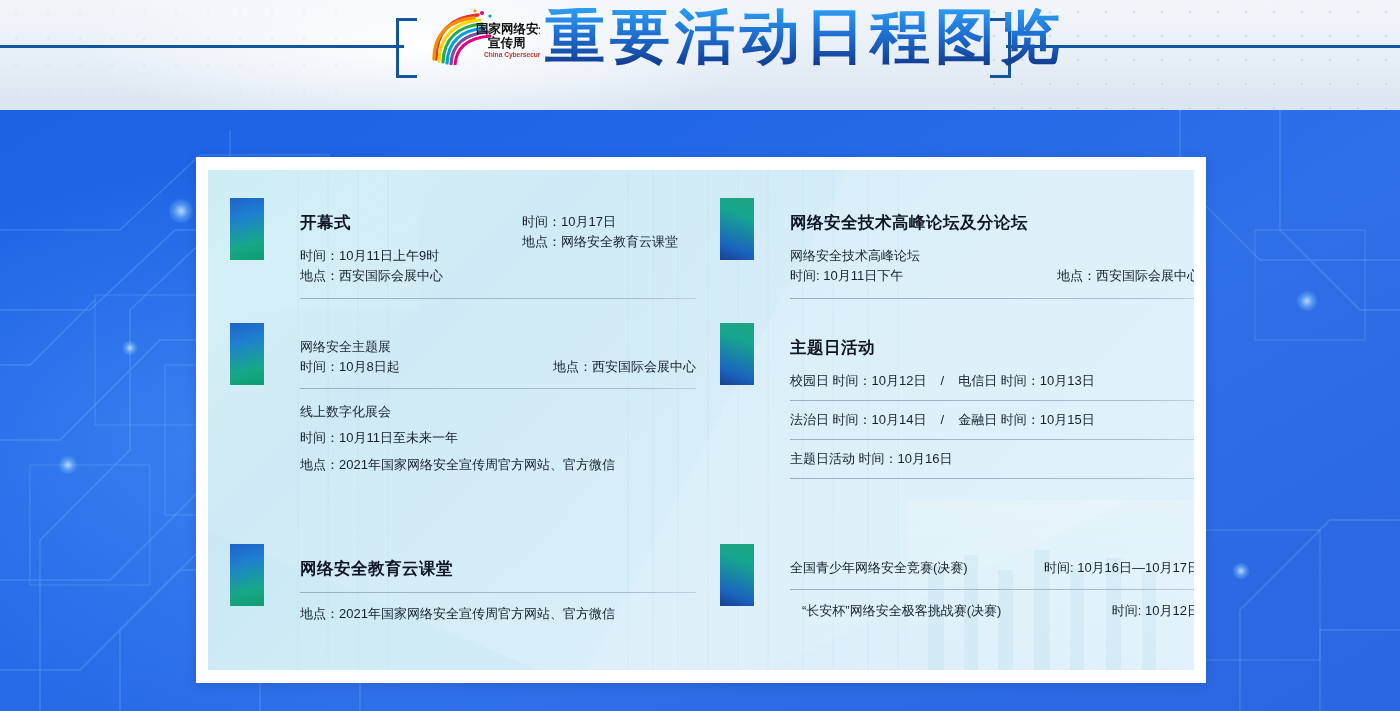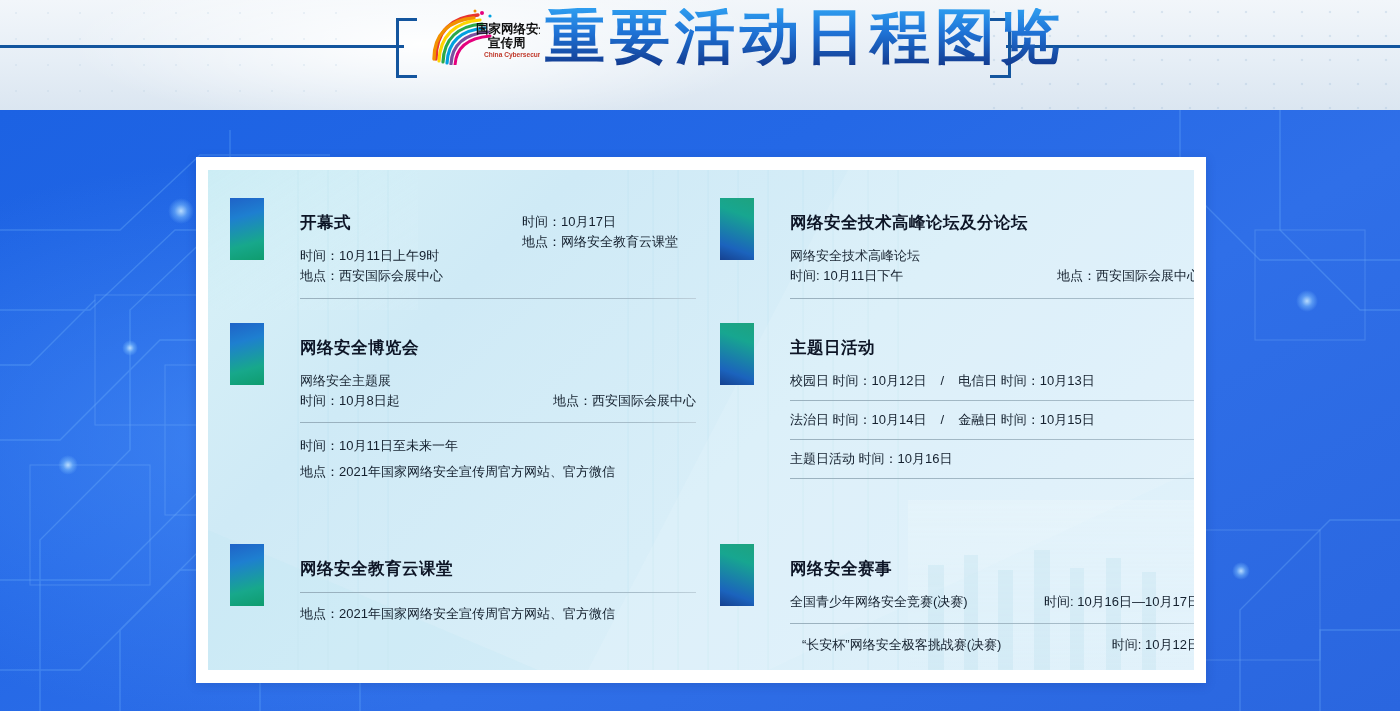--- a/index.html
+++ b/index.html
@@ -235,30 +235,30 @@
               <span class="ln">时间: 10月11日下午</span>
               <span class="ln">地点：西安国际会展中心</span>
             </div>
             <div class="hr" style="width:410px;margin-top:12px;"></div>
           </div>
         </div>
 
         <div class="sec" style="left:22px;top:167px;width:470px;">
           <div class="num g1">3</div>
           <div class="body" style="width:420px;">
-            <div class="h">网络安全博览会</div>
             <div>
               <div class="ln sub">网络安全主题展</div>
               <div class="row" style="justify-content:space-between;width:396px;">
                 <span class="ln">时间：10月8日起</span>
                 <span class="ln">地点：西安国际会展中心</span>
               </div>
             </div>
             <div class="hr" style="width:396px;margin:11px 0 13px 0;"></div>
             <div>
+              <div class="ln sub">线上数字化展会</div>
               <div class="ln" style="margin-top:6px;">时间：10月11日至未来一年</div>
               <div class="ln" style="margin-top:6px;">地点：2021年国家网络安全宣传周官方网站、官方微信</div>
             </div>
           </div>
         </div>
 
         <div class="sec" style="left:512px;top:167px;width:460px;">
           <div class="num g2">4</div>
           <div class="body" style="width:420px;">
             <div class="h">主题日活动</div>
@@ -290,21 +290,20 @@
           <div class="body" style="width:420px;">
             <div class="h">网络安全教育云课堂</div>
             <div class="hr" style="width:396px;margin:11px 0 11px 0;"></div>
             <div class="ln">地点：2021年国家网络安全宣传周官方网站、官方微信</div>
           </div>
         </div>
 
         <div class="sec" style="left:512px;top:388px;width:460px;">
           <div class="num g2">6</div>
           <div class="body" style="width:420px;">
-            <div class="h">网络安全赛事</div>
             <div class="row" style="justify-content:space-between;width:410px;">
               <span class="ln">全国青少年网络安全竞赛(决赛)</span>
               <span class="ln">时间: 10月16日—10月17日</span>
             </div>
             <div class="hr" style="width:410px;margin:11px 0 11px 0;"></div>
             <div class="row" style="justify-content:space-between;width:410px;padding-left:12px;box-sizing:border-box;">
               <span class="ln">“长安杯”网络安全极客挑战赛(决赛)</span>
               <span class="ln">时间: 10月12日</span>
             </div>
           </div>

